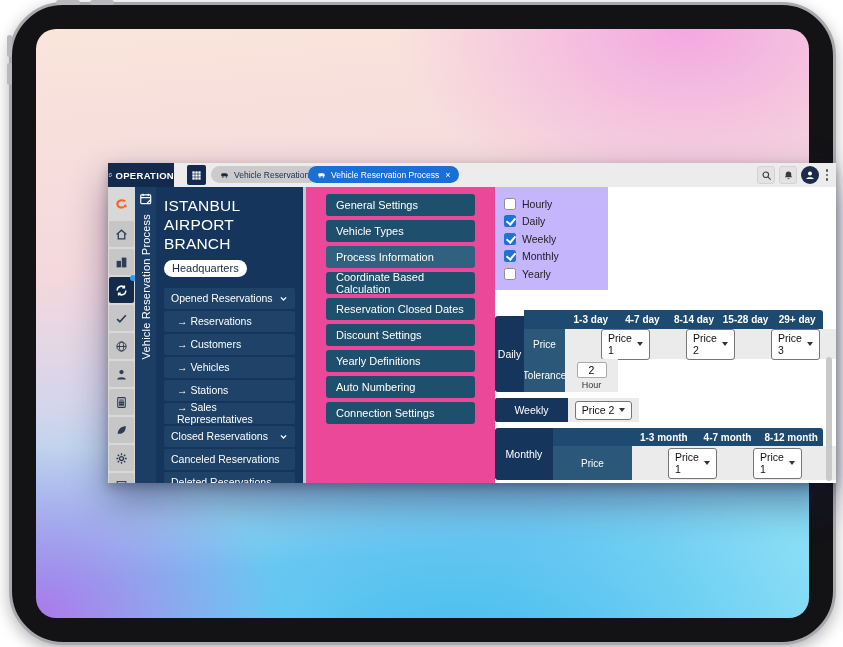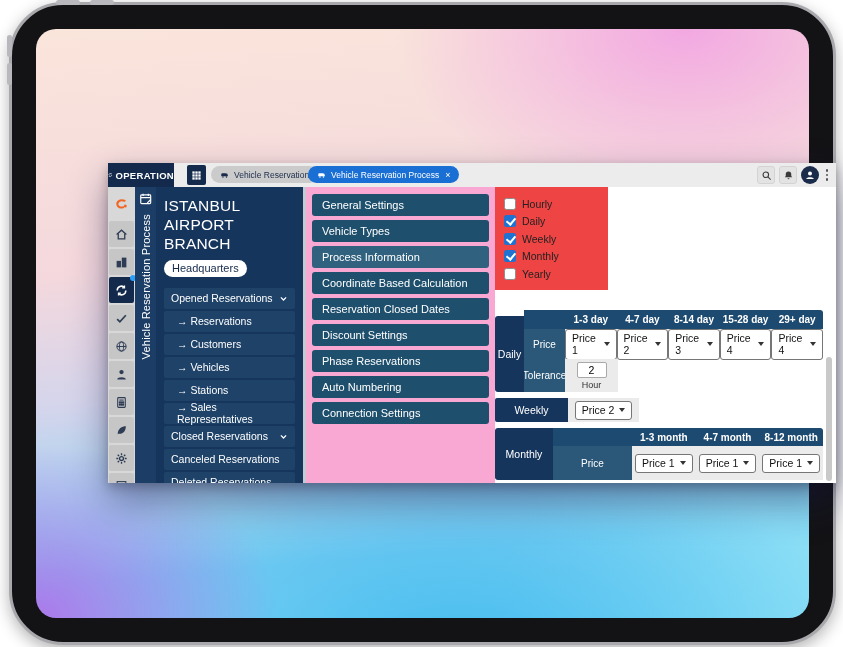--- a/index.html
+++ b/index.html
@@ -64,28 +64,28 @@
   .branch-title { font-size:15.5px; line-height:1.22; font-weight:500; letter-spacing:.2px; }
   .branch-badge { display:inline-block; margin-top:6px; background:#fff; color:#14294a; font-size:11px;
                   padding:2px 8px 3px; border-radius:9px; }
   .branch-menu { margin-top:11px; }
   .b-item { background:#1e4268; border-radius:2px; height:21px; margin-bottom:2px; display:flex; align-items:center;
             justify-content:space-between; padding:0 7px; font-size:10.5px; }
   .b-item.sub { padding-left:13px; justify-content:flex-start; }
   .chev { width:9px; height:9px; flex:none; }
 
   
-  .settings { width:192px; background:#f9a8d4; border-left:3px solid #c4cad1; padding:7px 6px; overflow:hidden; flex:none; }
+  .settings { width:192px; background:#ec4899; border-left:3px solid #c4cad1; padding:7px 20px; overflow:hidden; flex:none; }
   .s-item { background:#1e4f6d; border-radius:3px; height:22px; margin-bottom:4px; display:flex; align-items:center;
             padding:0 10px; font-size:11px; color:#fff; }
   .s-item.selected { background:#30627f; }
 
   
   .content { flex:1; background:#fff; position:relative; overflow:hidden; }
-  .periods { position:absolute; left:0; top:0; width:113px; height:103px; background:#ef4444; padding:8px 0 0 9px; }
+  .periods { position:absolute; left:0; top:0; width:113px; height:103px; background:#c4b5fd; padding:8px 0 0 9px; }
   .p-row { display:flex; align-items:center; gap:6px; height:17.5px; }
   .cb { width:12px; height:12px; border-radius:2.5px; flex:none; }
   .cb.unchecked { background:#fff; border:1px solid #8f8f8f; }
   .cb.checked { background:#1e73d2; position:relative; }
   .cb.checked::after { content:""; position:absolute; left:3.5px; top:1px; width:4px; height:7px;
                        border:solid #fff; border-width:0 2px 2px 0; transform:rotate(40deg); }
   .p-label { font-size:10.5px; color:#222; }
 
   .select { display:inline-flex; align-items:center; gap:5px; background:#fff; border:1px solid #767676;
             border-radius:3px; padding:2.5px 6px; font-size:10.5px; color:#111; cursor:default; }
@@ -98,21 +98,21 @@
   .d-header .spacer { width:29px; }
   .d-header .bar { flex:1; background:#1d4a70; border-radius:0 3px 0 0; display:flex; align-items:center; }
   .lspace41 { width:41px; flex:none; }
   .col-h { flex:1; text-align:center; color:#fff; font-size:10px; font-weight:bold; }
   .daily-cell { position:absolute; left:0; top:6px; bottom:0; width:29px; background:#16355c; border-radius:3px 0 0 3px;
                 color:#fff; font-size:10.5px; display:flex; align-items:center; justify-content:center; }
   .d-body { margin-left:29px; }
   .row-price { display:flex; height:30px; }
   .lbl-cell { width:41px; flex:none; background:#2b5878; color:#fff; font-size:10px; display:flex; align-items:center; justify-content:center; }
   .strip { flex:1; background:#ebebeb; display:flex; align-items:center; }
-  .cell { flex:1; display:flex; justify-content:center; }
+  .cell { flex:1; display:flex; justify-content:center;padding-left:36px; }
   .row-tol { display:flex; height:33px; }
   .tol-block { width:53px; flex:none; background:#ebebeb; display:flex; flex-direction:column; align-items:center; padding-top:3px; }
   .tol-input { width:30px; height:16px; border:1px solid #a9a9a9; border-radius:2px; text-align:center; font-size:10.5px;
                font-family:"Liberation Sans",sans-serif; }
   .tol-unit { font-size:9px; color:#333; margin-top:2px; }
 
   
   .tbl-weekly { position:absolute; left:0; top:211px; height:24px; display:flex; }
   .weekly-cell { width:73px; background:#16355c; color:#fff; display:flex; align-items:center; justify-content:center;
                  font-size:10.5px; border-radius:2px 0 0 2px; }
@@ -361,21 +361,21 @@
       <div class="s-item">
           <span>Coordinate Based Calculation</span>
         </div>
       <div class="s-item">
           <span>Reservation Closed Dates</span>
         </div>
       <div class="s-item">
           <span>Discount Settings</span>
         </div>
       <div class="s-item">
-          <span>Phase Reservations</span>
+          <span>Yearly Definitions</span>
         </div>
       <div class="s-item">
           <span>Auto Numbering</span>
         </div>
       <div class="s-item">
           <span>Connection Settings</span>
         </div>
     </div>
 
     <div class="content">

